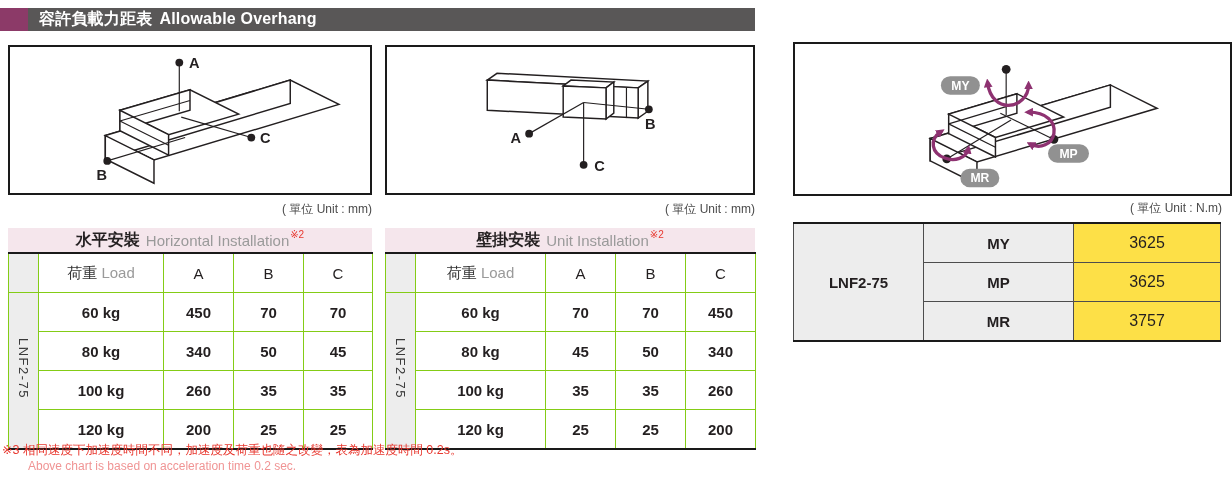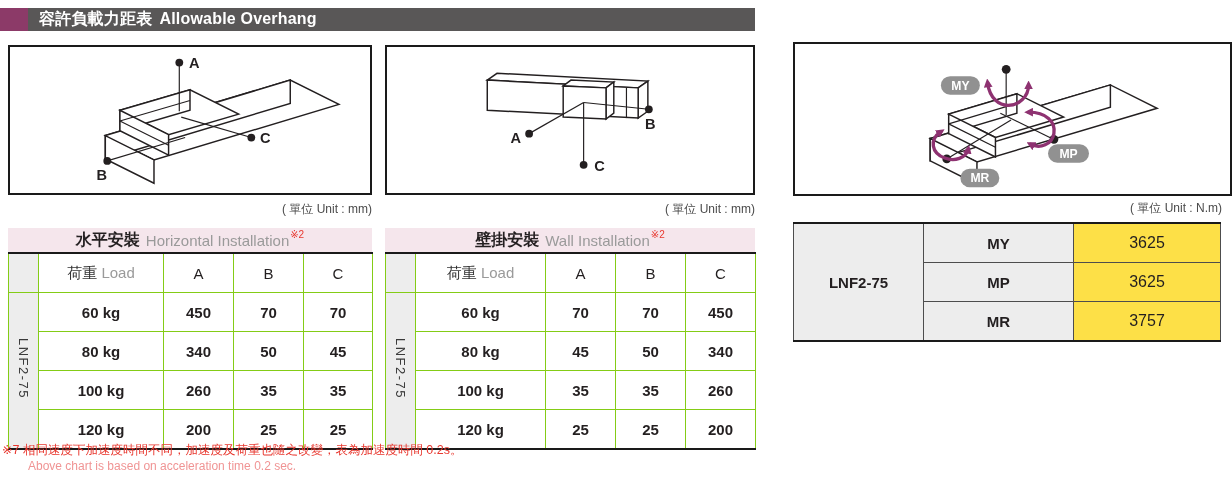--- a/index.html
+++ b/index.html
@@ -193,21 +193,21 @@
         <td class="dcell">25</td>
         <td class="dcell">25</td>
       </tr>
     </tbody>
       </table>
   </div>
 
   <div class="dtable" style="left:385px;top:228px;width:370px;">
     <div class="tbl-title">
       <span class="zh">壁掛安裝</span>
-      <span class="en">Wall Installation</span>
+      <span class="en">Unit Installation</span>
       <span class="sup">※2</span>
     </div>
     <table class="grid" style="width:370px;">
       <colgroup>
           <col style="width:30px">
           <col style="width:130px">
           <col style="width:70px">
           <col style="width:70px">
           <col style="width:70px">
         </colgroup>
@@ -267,17 +267,17 @@
       </tr>
       <tr>
         <td class="lbl">MR</td>
         <td class="val">3757</td>
       </tr>
     </tbody>
       </table>
   </div>
 
   <div class="footnote">
-    <div class="fn1">※7 相同速度下加速度時間不同，加速度及荷重也隨之改變，表為加速度時間 0.2s。</div>
+    <div class="fn1">※3 相同速度下加速度時間不同，加速度及荷重也隨之改變，表為加速度時間 0.2s。</div>
     <div class="fn2">Above chart is based on acceleration time 0.2 sec.</div>
   </div>
 
 </div>
 
 </body></html>

